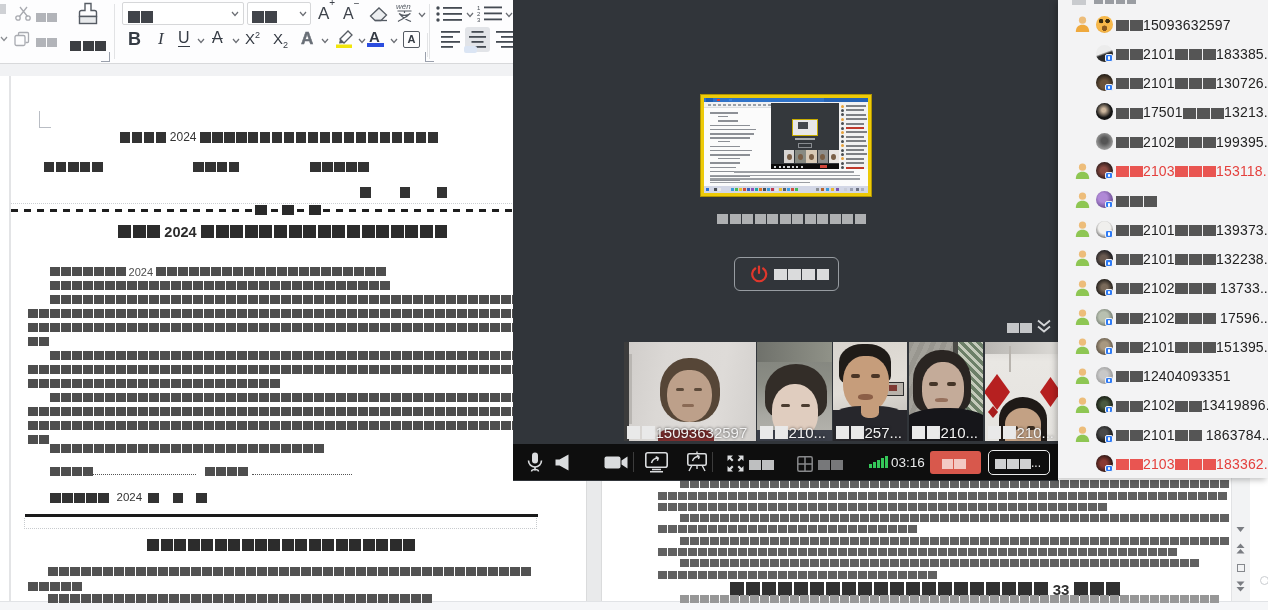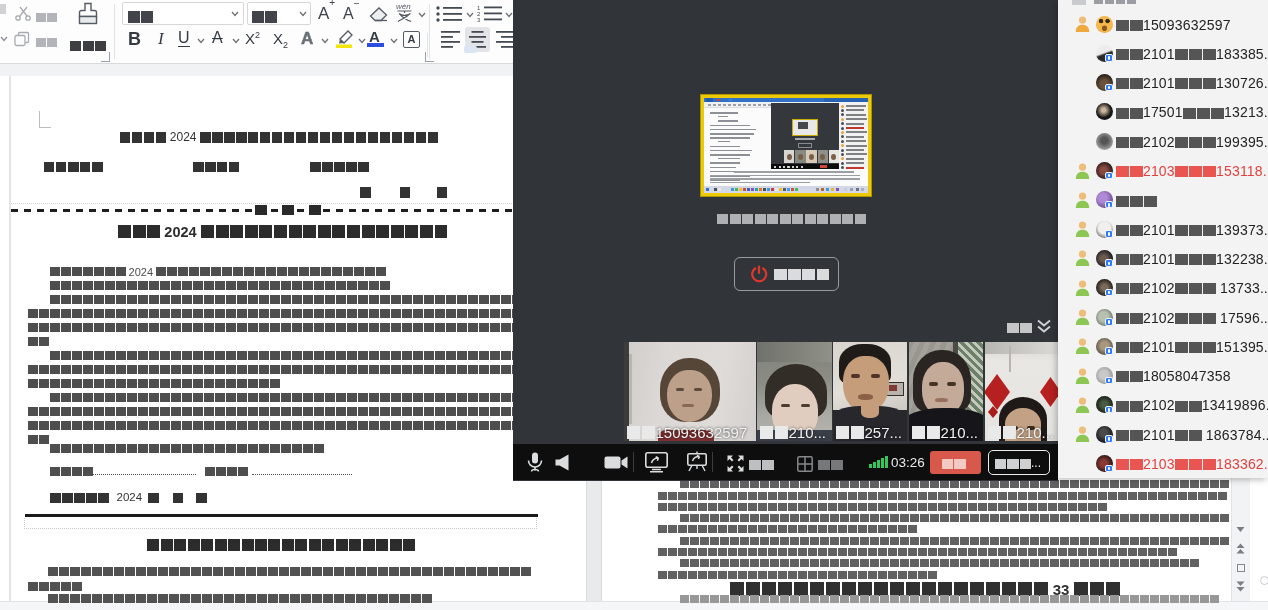--- a/index.html
+++ b/index.html
@@ -470,21 +470,21 @@
       <rect x="0.8" y="0.8" width="14.4" height="14.4" rx="1.5"></rect>
       <path d="M8 0.8 V15.2 M0.8 8 H15.2"></path>
     </g>
   </svg>
 <div class="ln" style="z-index:12;left:818px;top:456px;line-height:15px"><i class="cj c13" style="width:24.5px;color:#77787a;"></i></div>
 <div class="ab" style="z-index:12;left:869px;top:464px;width:2.6px;height:4px;background:#35c759"></div>
 <div class="ab" style="z-index:12;left:873px;top:462px;width:2.6px;height:6px;background:#35c759"></div>
 <div class="ab" style="z-index:12;left:877px;top:460px;width:2.6px;height:8px;background:#35c759"></div>
 <div class="ab" style="z-index:12;left:881px;top:458px;width:2.6px;height:10px;background:#35c759"></div>
 <div class="ab" style="z-index:12;left:885px;top:456px;width:2.6px;height:12px;background:#35c759"></div>
-<div class="ab" style="z-index:12;left:891px;top:455px;font-size:13.5px;color:#e8e9ea">03:26</div>
+<div class="ab" style="z-index:12;left:891px;top:455px;font-size:13.5px;color:#e8e9ea">03:16</div>
 <div class="ab" style="z-index:12;left:930px;top:451px;width:51px;height:23px;background:#d8584c;border-radius:3px"></div>
 <div class="ln" style="z-index:12;left:942px;top:456px;line-height:13px"><i class="cj c125" style="width:23.5px;color:#f3c9c4;"></i></div>
 <div class="ab" style="z-index:12;left:988px;top:450px;width:62px;height:25px;border:1.8px solid #eceded;border-radius:5px"></div>
 <div class="ln" style="z-index:12;left:995px;top:456px;line-height:13px"><i class="cj c125" style="width:36.0px;color:#cfd0d1;"></i><span style="font-size:12px;color:#eceded;vertical-align:middle">...</span></div>
 <div class="ab" style="left:1058px;top:0;width:210px;height:478px;background:#f3f3f4;z-index:20;box-shadow:-2px 2px 6px rgba(0,0,0,.25)"></div>
 <svg class="ab" style="z-index:21;left:1075px;top:16.0px" width="15" height="16" viewBox="0 0 15 16">
     <circle cx="7.5" cy="4.2" r="3.6" fill="#edbd7a"></circle>
     <path d="M0.8 16 c0-4.8 2.8-7.2 6.7-7.2 s6.7 2.4 6.7 7.2 z" fill="#efa93d"></path>
   </svg>
 <div class="ab" style="z-index:21;left:1096px;top:15.5px;width:17px;height:17px;border-radius:50%;background:radial-gradient(circle at 30% 30%,#3a2c10 2px,transparent 2.5px),radial-gradient(circle at 68% 30%,#3a2c10 2px,transparent 2.5px),radial-gradient(circle at 50% 72%,#8a5a20 2.5px,transparent 3px),radial-gradient(circle at 50% 45%,#f6b84a 60%,#d98a1e)"></div>
@@ -567,21 +567,21 @@
   </div>
 <div class="ln" style="z-index:21;left:1116px;top:338.8px;line-height:15px"><i class="cj c14" style="width:26.9px;color:#555555;"></i><span style="font-size:14px;color:#232323;vertical-align:middle;letter-spacing:0.2px">2101</span><i class="cj c14" style="width:41.1px;color:#555555;"></i><span style="font-size:14px;color:#232323;vertical-align:middle;letter-spacing:0.2px">151395</span><span style="font-size:14px;color:#232323;vertical-align:middle">...</span></div>
 <svg class="ab" style="z-index:21;left:1075px;top:367.6px" width="15" height="16" viewBox="0 0 15 16">
     <circle cx="7.5" cy="4.2" r="3.6" fill="#edbd7a"></circle>
     <path d="M0.8 16 c0-4.8 2.8-7.2 6.7-7.2 s6.7 2.4 6.7 7.2 z" fill="#8ec653"></path>
   </svg>
 <div class="ab" style="z-index:21;left:1096px;top:367.1px;width:17px;height:17px;border-radius:50%;background:radial-gradient(circle at 45% 45%,#c8c8c8 30%,#8a8a8a 85%)"></div>
 <div class="ab" style="z-index:21;left:1105px;top:376.6px;width:7.5px;height:7.5px;border-radius:2px;background:#2e7bf6;border:0.5px solid #f3f3f4">
     <div style="position:absolute;left:2.2px;top:1.2px;width:1.8px;height:3.6px;background:#fff;border-radius:1px"></div>
   </div>
-<div class="ln" style="z-index:21;left:1116px;top:368.1px;line-height:15px"><i class="cj c14" style="width:26.9px;color:#555555;"></i><span style="font-size:14px;color:#232323;vertical-align:middle;letter-spacing:0.2px">18058047358</span></div>
+<div class="ln" style="z-index:21;left:1116px;top:368.1px;line-height:15px"><i class="cj c14" style="width:26.9px;color:#555555;"></i><span style="font-size:14px;color:#232323;vertical-align:middle;letter-spacing:0.2px">12404093351</span></div>
 <svg class="ab" style="z-index:21;left:1075px;top:396.9px" width="15" height="16" viewBox="0 0 15 16">
     <circle cx="7.5" cy="4.2" r="3.6" fill="#edbd7a"></circle>
     <path d="M0.8 16 c0-4.8 2.8-7.2 6.7-7.2 s6.7 2.4 6.7 7.2 z" fill="#8ec653"></path>
   </svg>
 <div class="ab" style="z-index:21;left:1096px;top:396.4px;width:17px;height:17px;border-radius:50%;background:radial-gradient(circle at 50% 50%,#4a5a40 25%,#161a12 75%)"></div>
 <div class="ab" style="z-index:21;left:1105px;top:405.9px;width:7.5px;height:7.5px;border-radius:2px;background:#2e7bf6;border:0.5px solid #f3f3f4">
     <div style="position:absolute;left:2.2px;top:1.2px;width:1.8px;height:3.6px;background:#fff;border-radius:1px"></div>
   </div>
 <div class="ln" style="z-index:21;left:1116px;top:397.4px;line-height:15px"><i class="cj c14" style="width:26.9px;color:#555555;"></i><span style="font-size:14px;color:#232323;vertical-align:middle;letter-spacing:0.2px">2102</span><i class="cj c14" style="width:26.9px;color:#555555;"></i><span style="font-size:14px;color:#232323;vertical-align:middle;letter-spacing:0.2px">13419896</span><span style="font-size:14px;color:#232323;vertical-align:middle">...</span></div>
 <svg class="ab" style="z-index:21;left:1075px;top:426.2px" width="15" height="16" viewBox="0 0 15 16">

